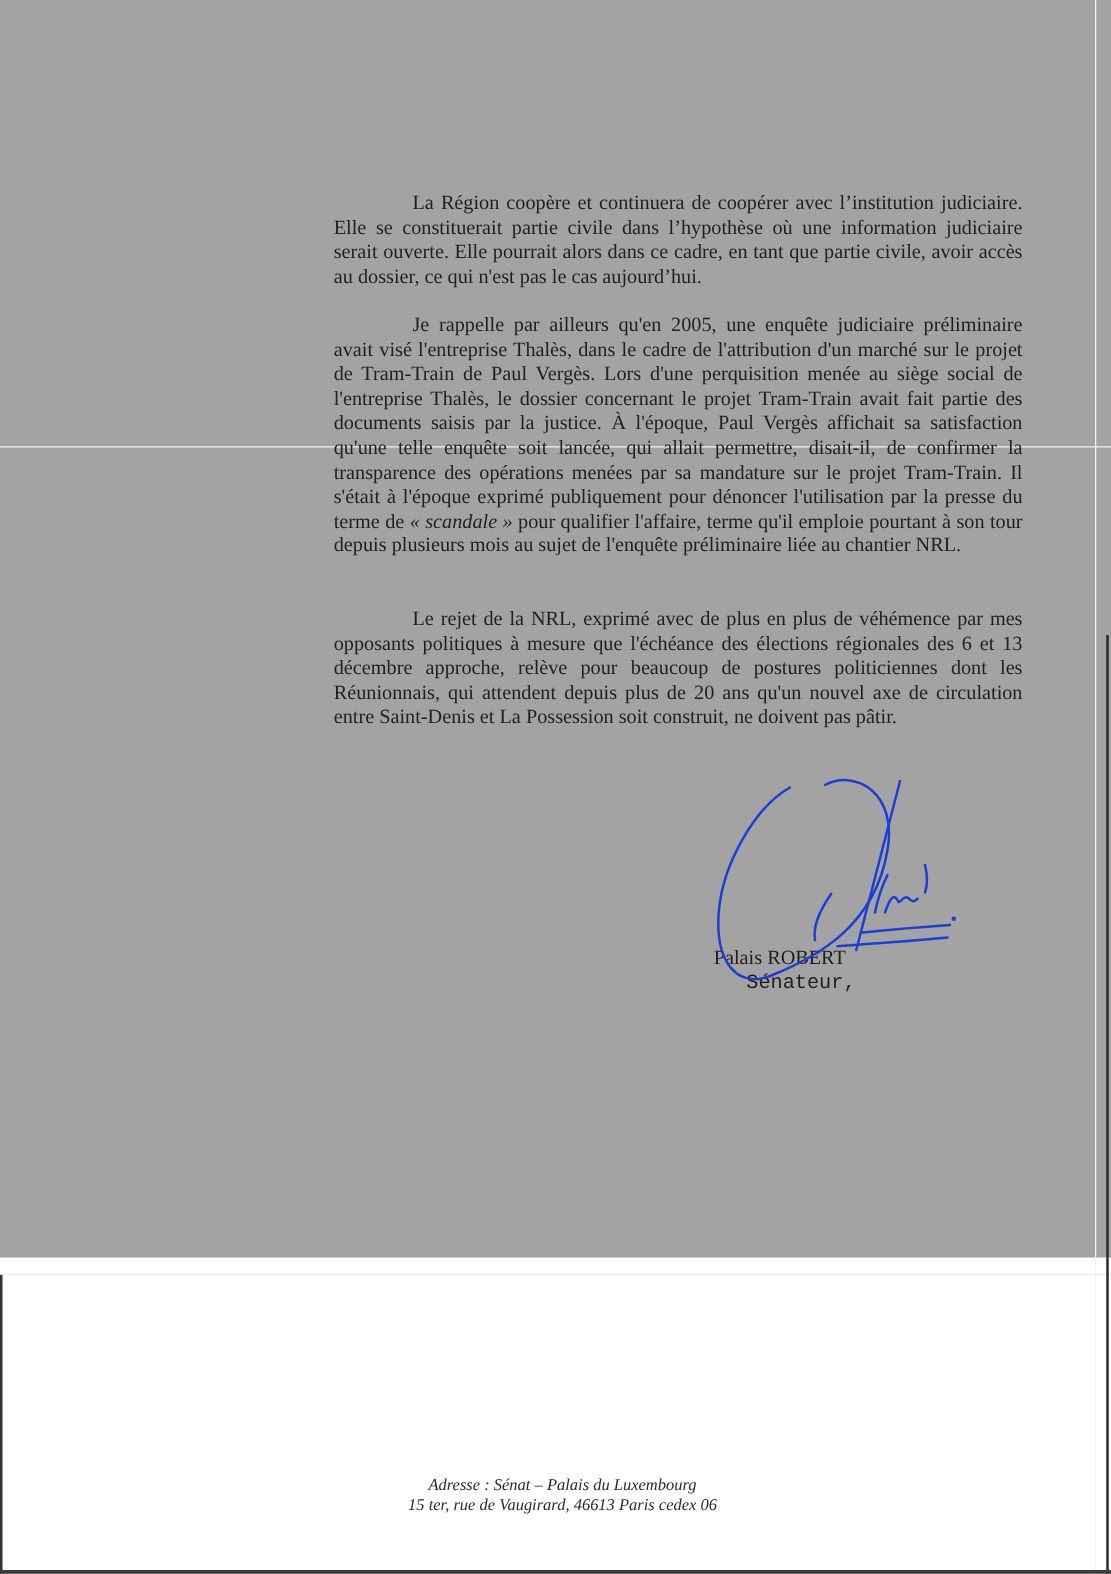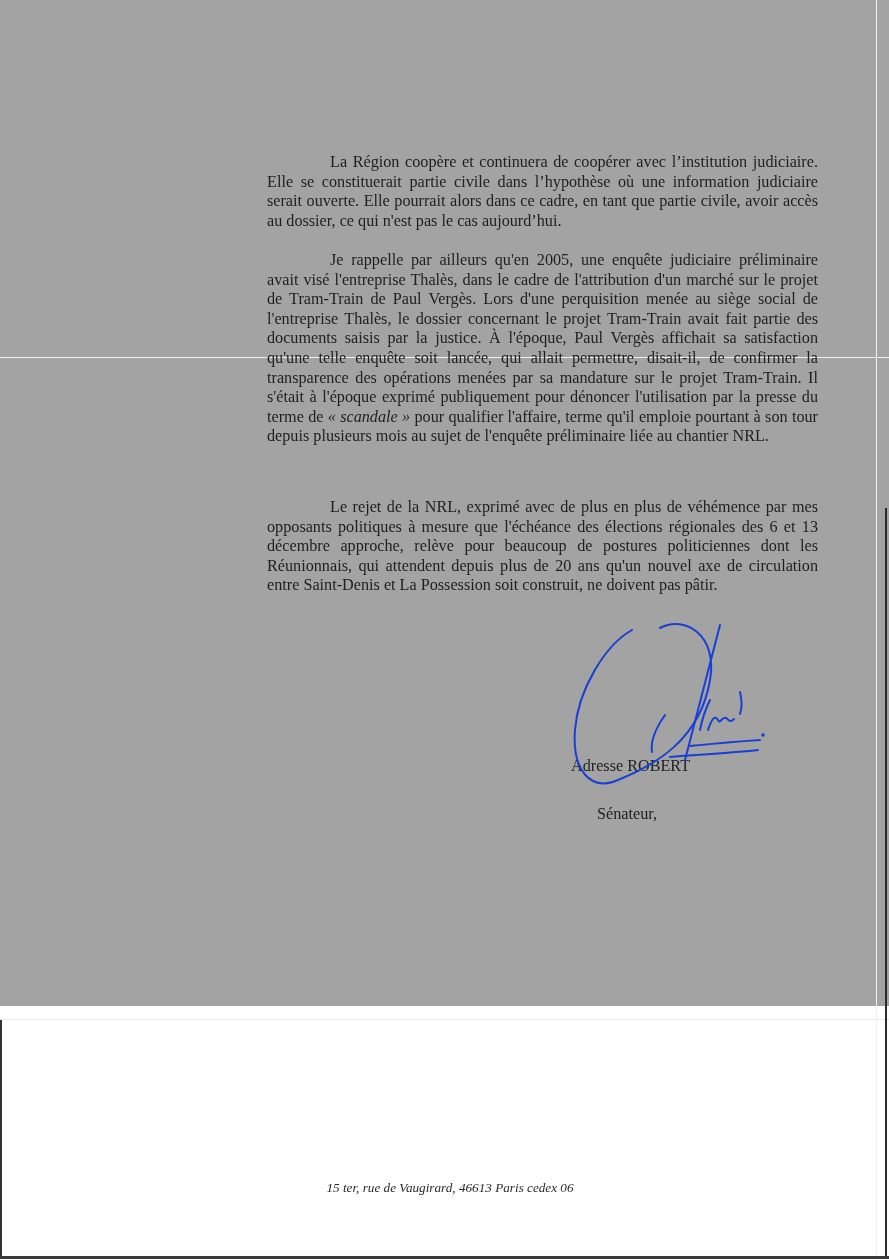--- a/index.html
+++ b/index.html
@@ -30,31 +30,31 @@
       text-align: justify;
     }
     .text-block p {
       margin: 0;
       text-indent: 63px;
       text-align: justify;
     }
     .text-block p.last-line-left { text-align-last: left; }
     #para1 { top: 153px; }
     #para2 { top: 251px; font-family: Liberation Serif, serif; }
-    #para3 { top: 498px; }
+    #para3 { top: 486px; }
     #para4 { top: 624px; }
 
     .sig-name, .sig-title, .sig-role {
       position: absolute;
       font-size: 16.2px;
       line-height: 19.6px;
       white-space: nowrap;
     }
     .sig-name { left: 571px; top: 757px; }
-    .sig-title { left: 597px; top: 805px; }
+    .sig-title { left: 597px; top: 777px; font-family: Liberation Mono, monospace; }
     .sig-role { left: 471px; top: 796px; }
 
     .signature {
       position: absolute;
       left: 560px; top: 620px;
       width: 230px; height: 170px;
       pointer-events: none;
     }
 
     .footer {
@@ -122,21 +122,21 @@
 
   <div class="text-block" id="para2">
     <p><span>Je rappelle par ailleurs qu'en 2005, une enquête judiciaire préliminaire avait visé l'entreprise Thalès, dans le cadre de l'attribution d'un marché sur le projet de Tram-Train de Paul Vergès. Lors d'une perquisition menée au siège social de l'entreprise Thalès, le dossier concernant le projet Tram-Train avait fait partie des documents saisis par la justice. À l'époque, Paul Vergès affichait sa satisfaction qu'une telle enquête soit lancée, qui allait permettre, disait-il, de confirmer la transparence des opérations menées par sa mandature sur le projet Tram-Train. Il s'était à l'époque exprimé publiquement pour dénoncer l'utilisation par la presse du terme de</span> <em>« scandale »</em><span> pour qualifier l'affaire, terme qu'il emploie pourtant à son tour depuis plusieurs mois au sujet de l'enquête préliminaire liée au chantier NRL.</span></p>
   </div>
 
   <div class="text-block" id="para3">
     <p class="last-line-left">Le rejet de la NRL, exprimé avec de plus en plus de véhémence par mes opposants politiques à mesure que l'échéance des élections régionales des 6 et 13 décembre approche, relève pour beaucoup de postures politiciennes dont les Réunionnais, qui attendent depuis plus de 20 ans qu'un nouvel axe de circulation entre Saint-Denis et La Possession soit construit, ne doivent pas pâtir.</p>
   </div>
 
 
-  <div class="sig-name">Adresse ROBERT</div>
+  <div class="sig-name">Palais ROBERT</div>
   <div class="sig-title">Sénateur,</div>
 
   <svg class="signature" viewBox="0 0 230 170" xmlns="http://www.w3.org/2000/svg">
     <g fill="none" stroke="#1a3fd6" stroke-width="2" stroke-linecap="round" stroke-linejoin="round">
 
       <path d="M72,10 C45,25 18,70 15,110 C12,150 30,172 58,160 C95,145 140,120 150,60 C158,15 125,-5 100,8"></path>
 
       <path d="M160,5 C150,45 138,90 125,140"></path>
 
       <path d="M105,95 C98,105 90,120 92,132"></path>
@@ -145,19 +145,20 @@
 
       <path d="M180,72 C182,80 182,88 180,94"></path>
 
       <path d="M130,126 C160,123 185,121 200,120"></path>
       <path d="M110,137 C150,134 180,132 198,130"></path>
     </g>
     <circle cx="203" cy="115" r="1.8" fill="#1a3fd6"></circle>
   </svg>
 
   <div class="footer">
+    <div>Adresse : Sénat – Palais du Luxembourg</div>
     <div>15 ter, rue de Vaugirard, 46613 Paris cedex 06</div>
   </div>
 
   <div class="scan-border-right"></div>
   <div class="scan-border-left"></div>
   <div class="scan-border-bottom"></div>
 </div>
 
 </body></html>

